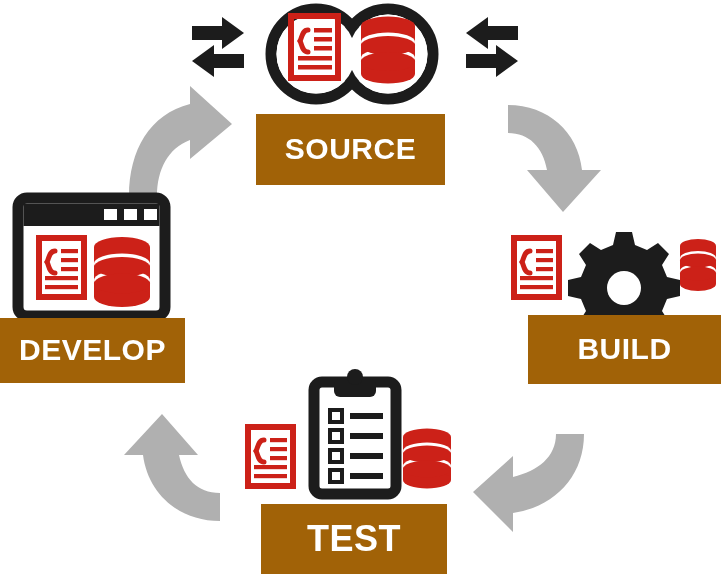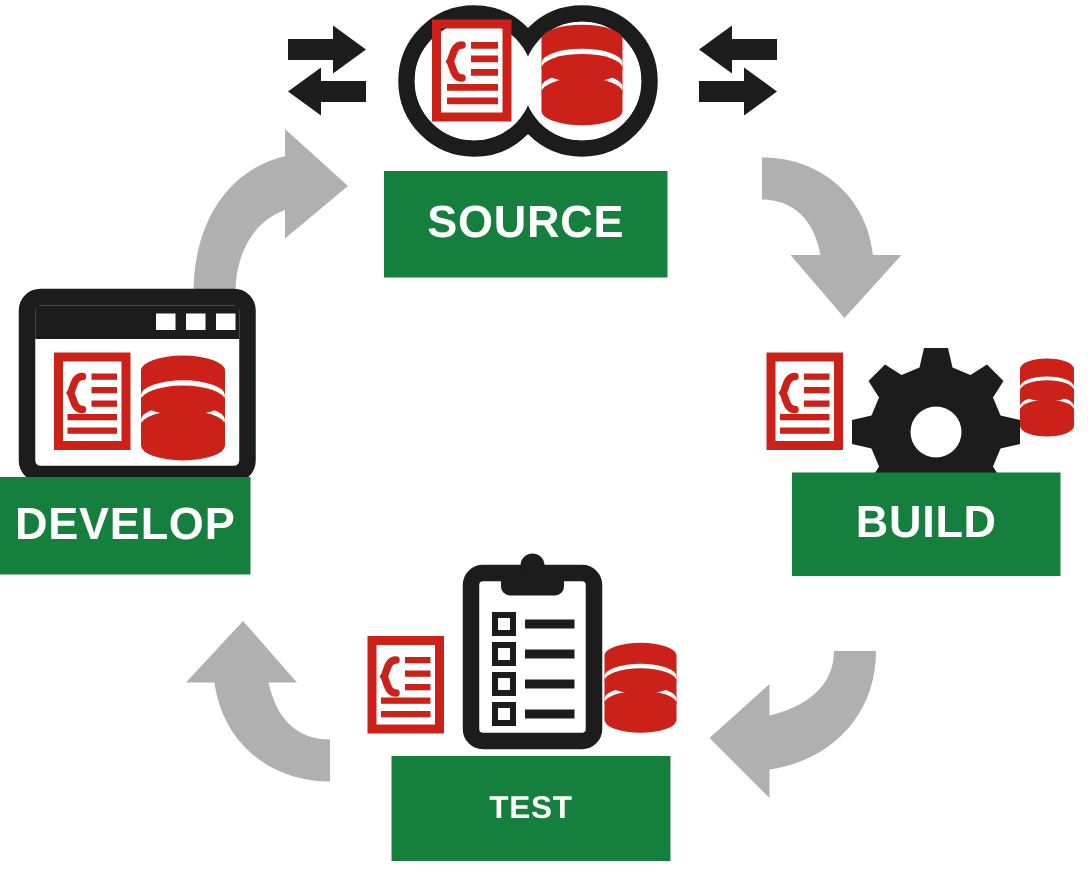--- a/index.html
+++ b/index.html
@@ -15,35 +15,35 @@
     width: 725px;
     height: 579px;
     background: #ffffff;
     overflow: hidden;
   }
   .abs { position: absolute; }
 
   
   .plate {
     position: absolute;
-    background: #15803d;
+    background: #a16207;
     display: flex;
     align-items: center;
     justify-content: center;
     color: #ffffff;
     font-weight: bold;
     letter-spacing: 0.5px;
     line-height: 1.02;
     text-align: center;
     text-transform: uppercase;
   }
   #plate-source  { left: 256px; top: 114px; width: 189px; height: 71px; font-size: 30px; }
-  #plate-develop { left: 0px;   top: 318px; width: 167px; height: 65px; font-size: 30px; }
-  #plate-build   { left: 528px; top: 315px; width: 179px; height: 69px; font-size: 30px; }
-  #plate-test    { left: 261px; top: 504px; width: 186px; height: 70px; font-size: 21px; }
+  #plate-develop { left: 0px;   top: 318px; width: 185px; height: 65px; font-size: 30px; }
+  #plate-build   { left: 528px; top: 315px; width: 193px; height: 69px; font-size: 30px; }
+  #plate-test    { left: 261px; top: 504px; width: 186px; height: 70px; font-size: 36px; }
   .plate span { display: block; }
 
   svg { display: block; overflow: visible; }
 </style>
 </head>
 <body>
 
 <div id="canvas">
 
   <svg class="abs" style="left:0;top:0;width:725px;height:579px;">

